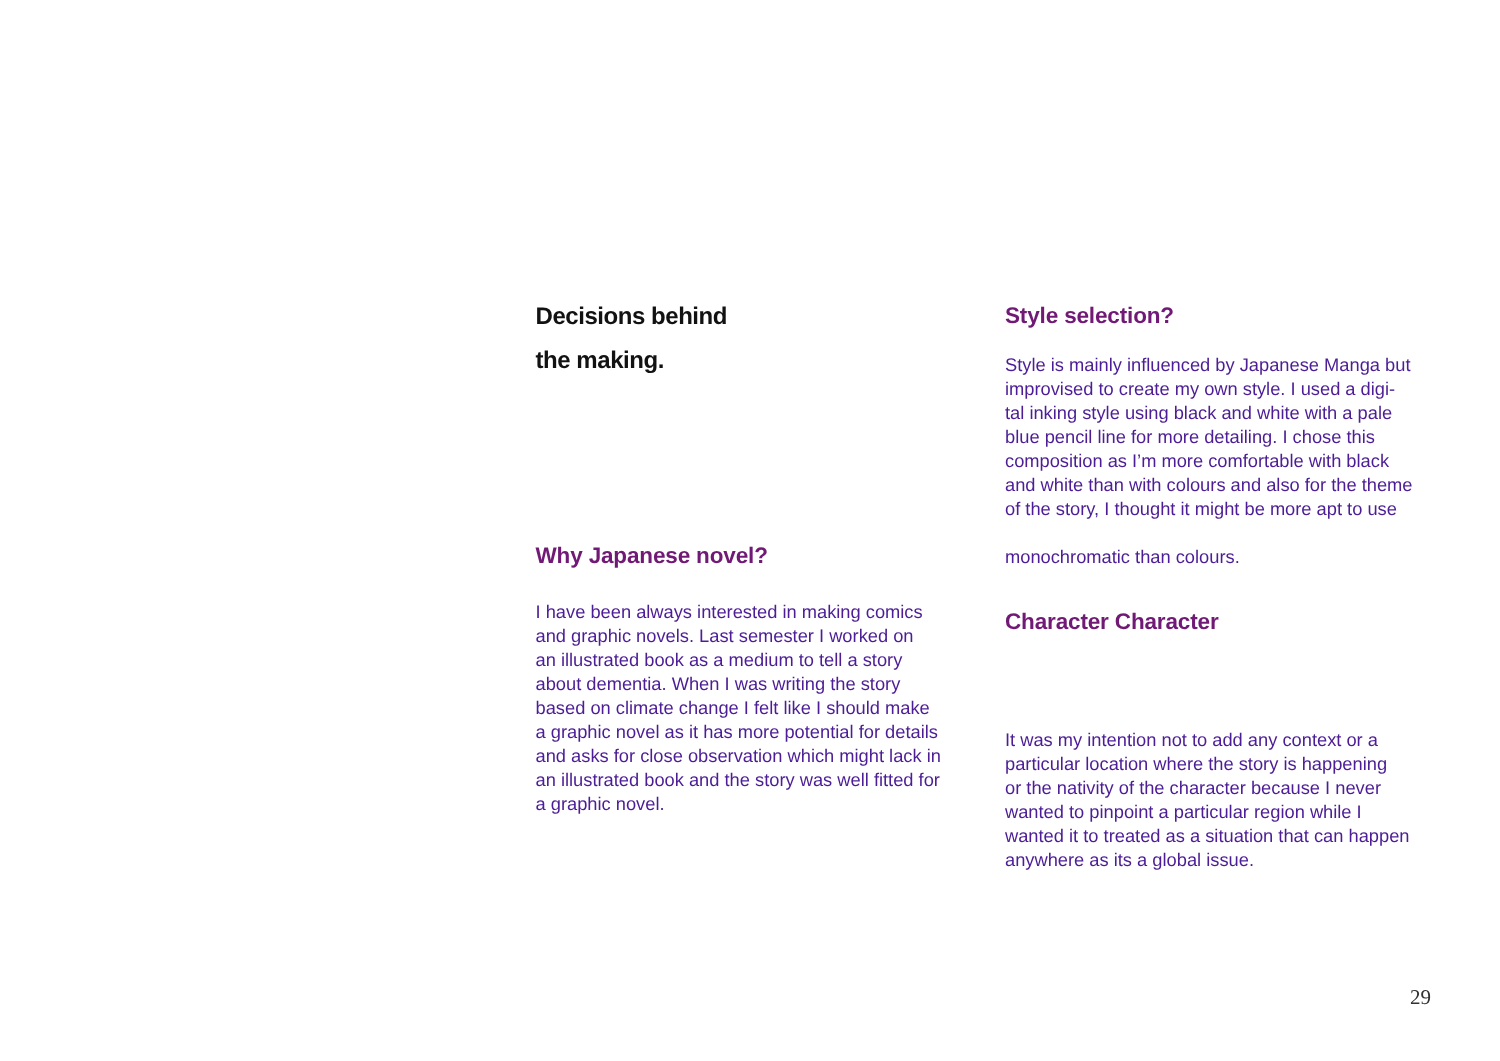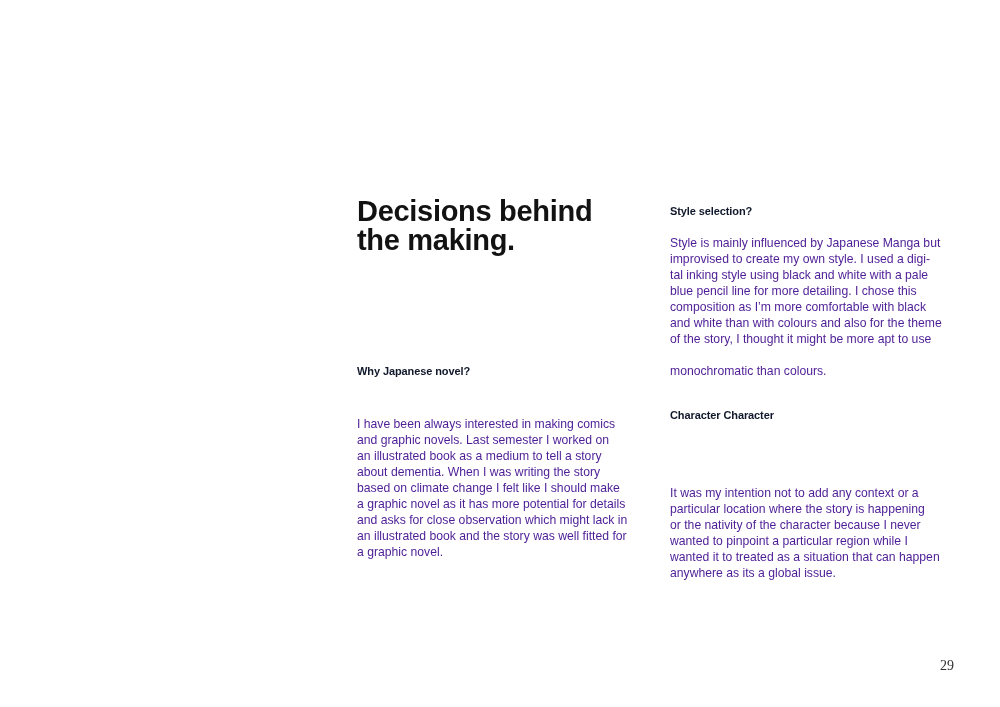--- a/index.html
+++ b/index.html
@@ -13,51 +13,51 @@
     height: 707px;
     background: #ffffff;
     font-family: "Liberation Sans", sans-serif;
     overflow: hidden;
   }
   .page-title {
     position: absolute;
     left: 357px;
     top: 197px;
     margin: 0;
-    font-size: 29px;
+    font-size: 16px;
     line-height: 29px;
     font-weight: 700;
     letter-spacing: -0.3px;
     color: #121212;
     white-space: pre;
   }
   .section-heading {
     position: absolute;
     margin: 0;
-    font-size: 11px;
+    font-size: 15px;
     line-height: 18px;
     font-weight: 700;
     letter-spacing: -0.1px;
-    color: #0f172a;
+    color: #701a75;
     white-space: pre;
   }
   .heading-why    { left: 357px; top: 362px; }
   .heading-style  { left: 670px; top: 202px; }
   .heading-char   { left: 670px; top: 406px; }
   .body-text {
     position: absolute;
     margin: 0;
     font-size: 12.2px;
     line-height: 16px;
     font-weight: 400;
     letter-spacing: 0px;
     color: #4c1d95;
     white-space: pre;
   }
-  .body-why   { left: 357px; top: 416px; }
+  .body-why   { left: 357px; top: 400px; }
   .body-style { left: 670px; top: 235px; }
   .body-char  { left: 670px; top: 442px; margin-top: 43px; }
   .body-style-last {
     display: block;
     margin-top: 16px;
     white-space: pre;
   }
   .page-number {
     position: absolute;
     left: 939px;

